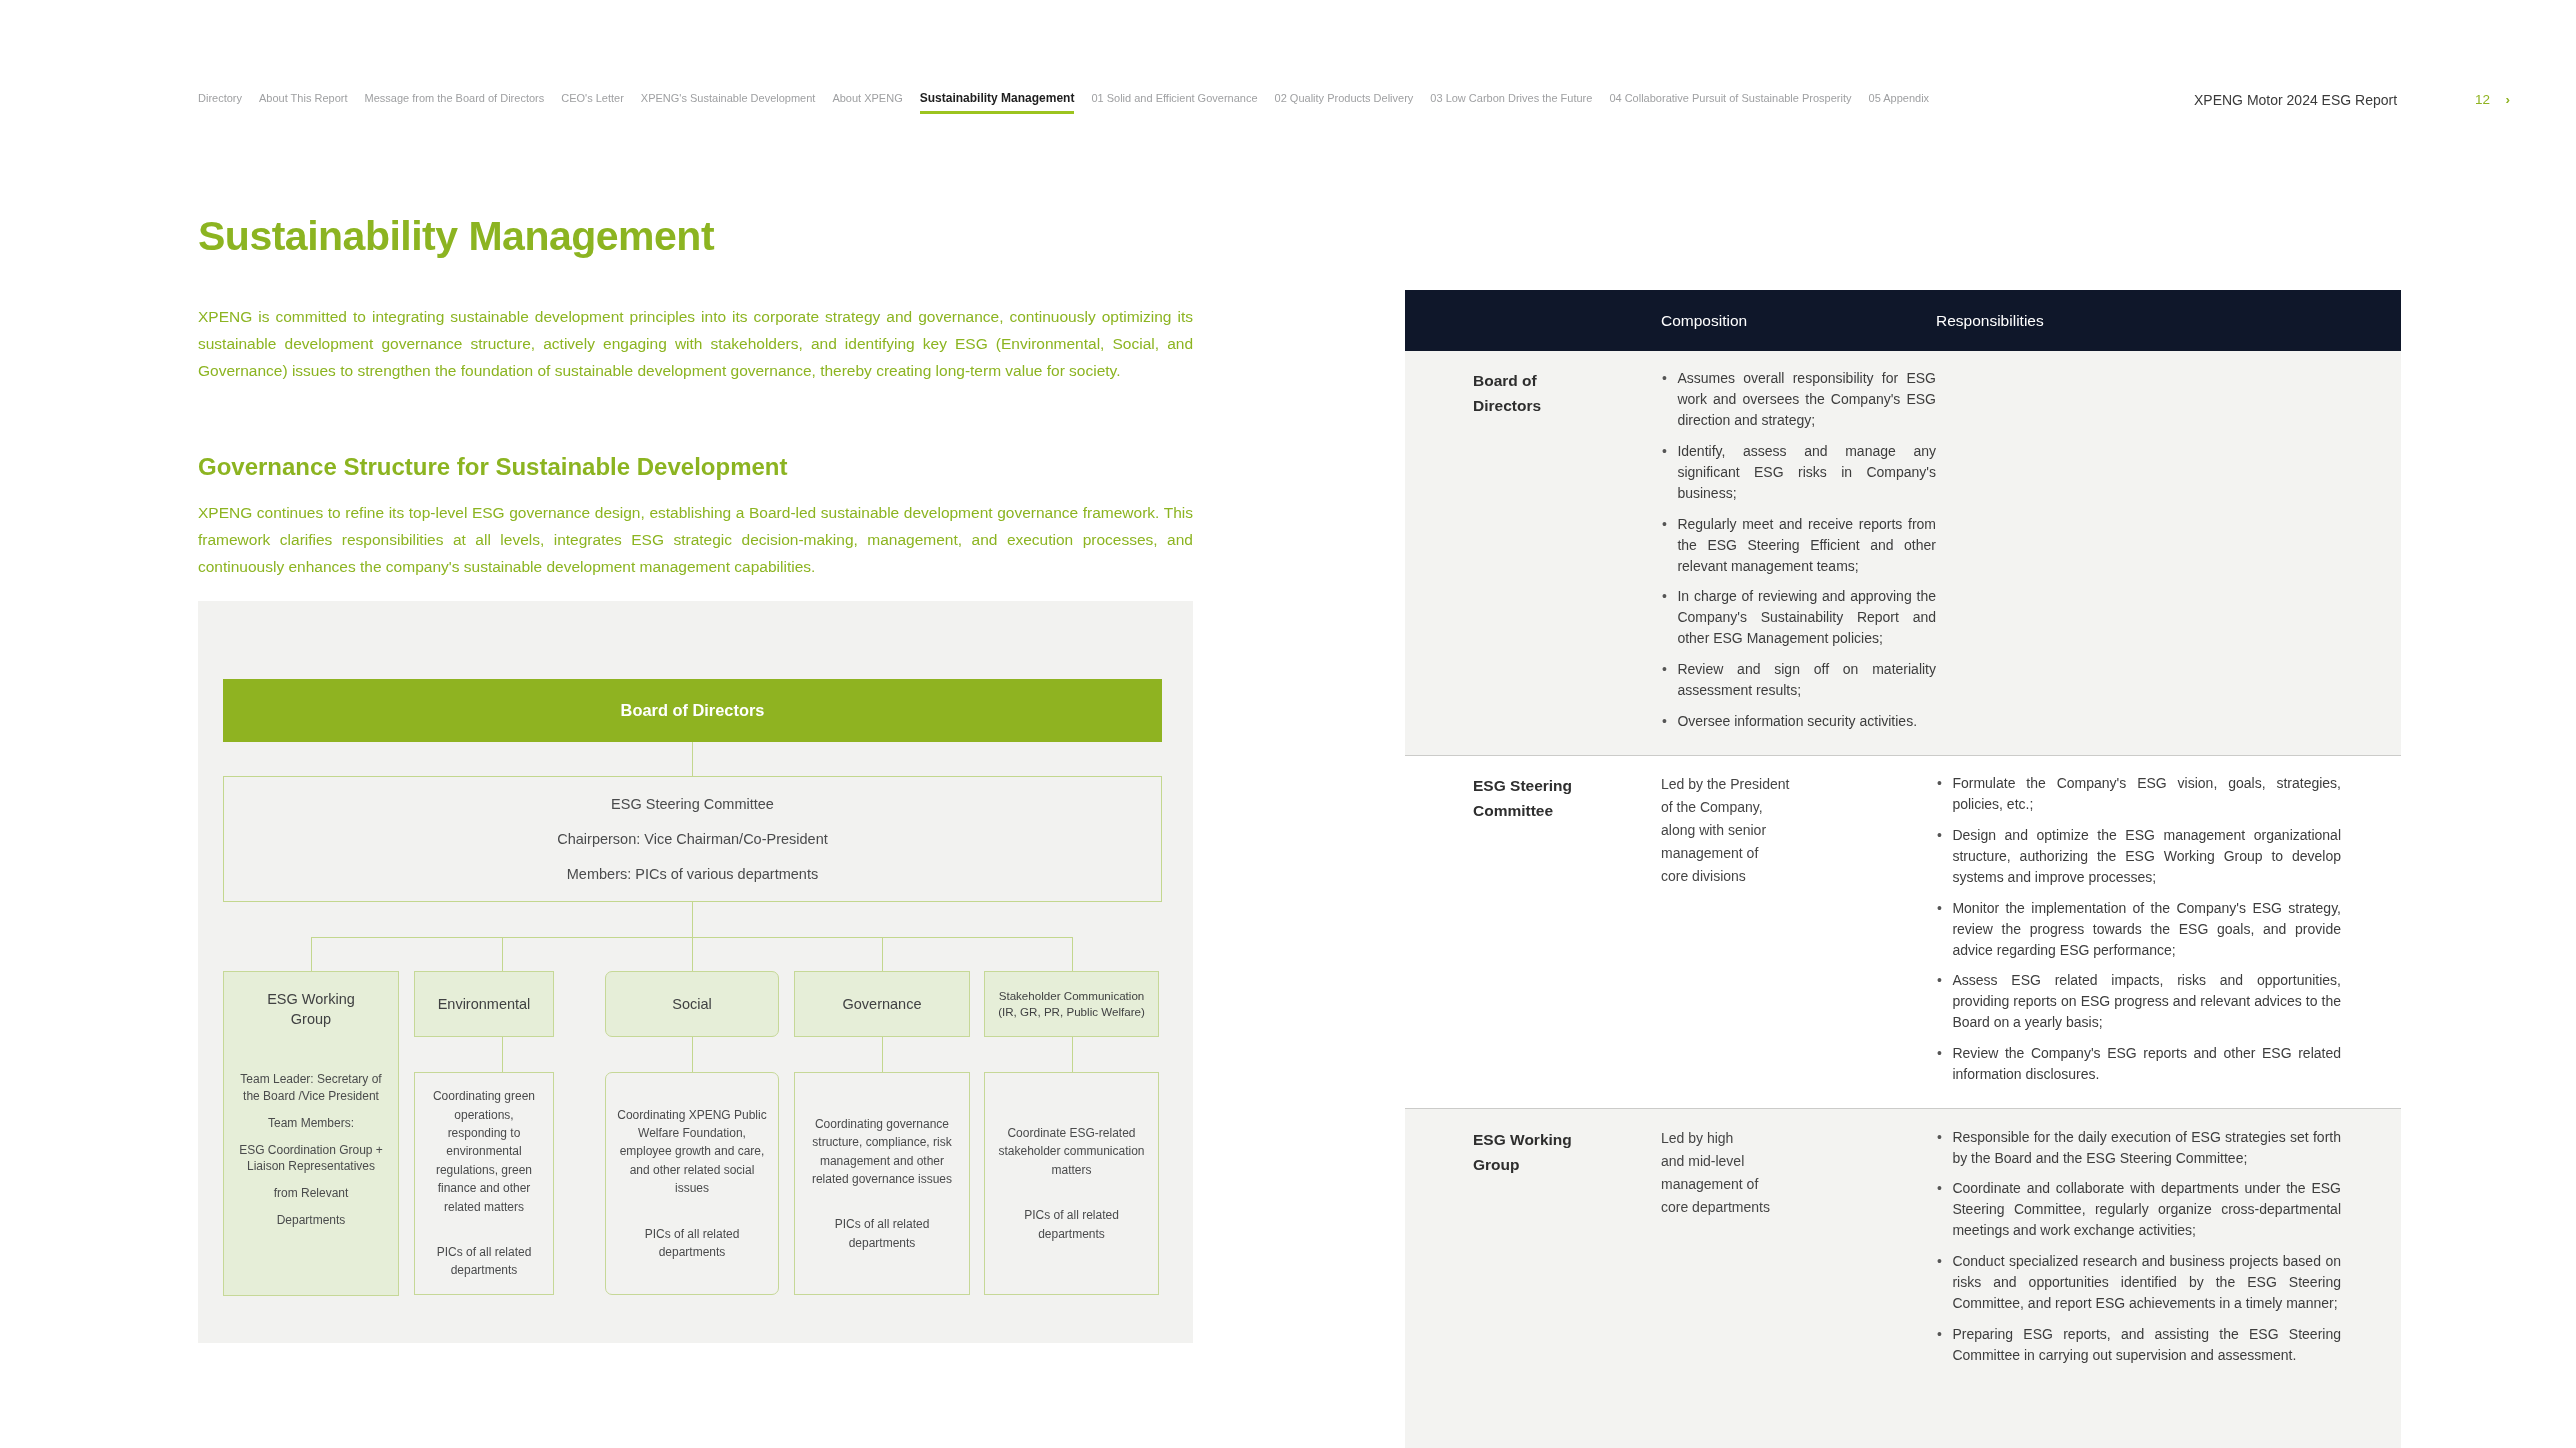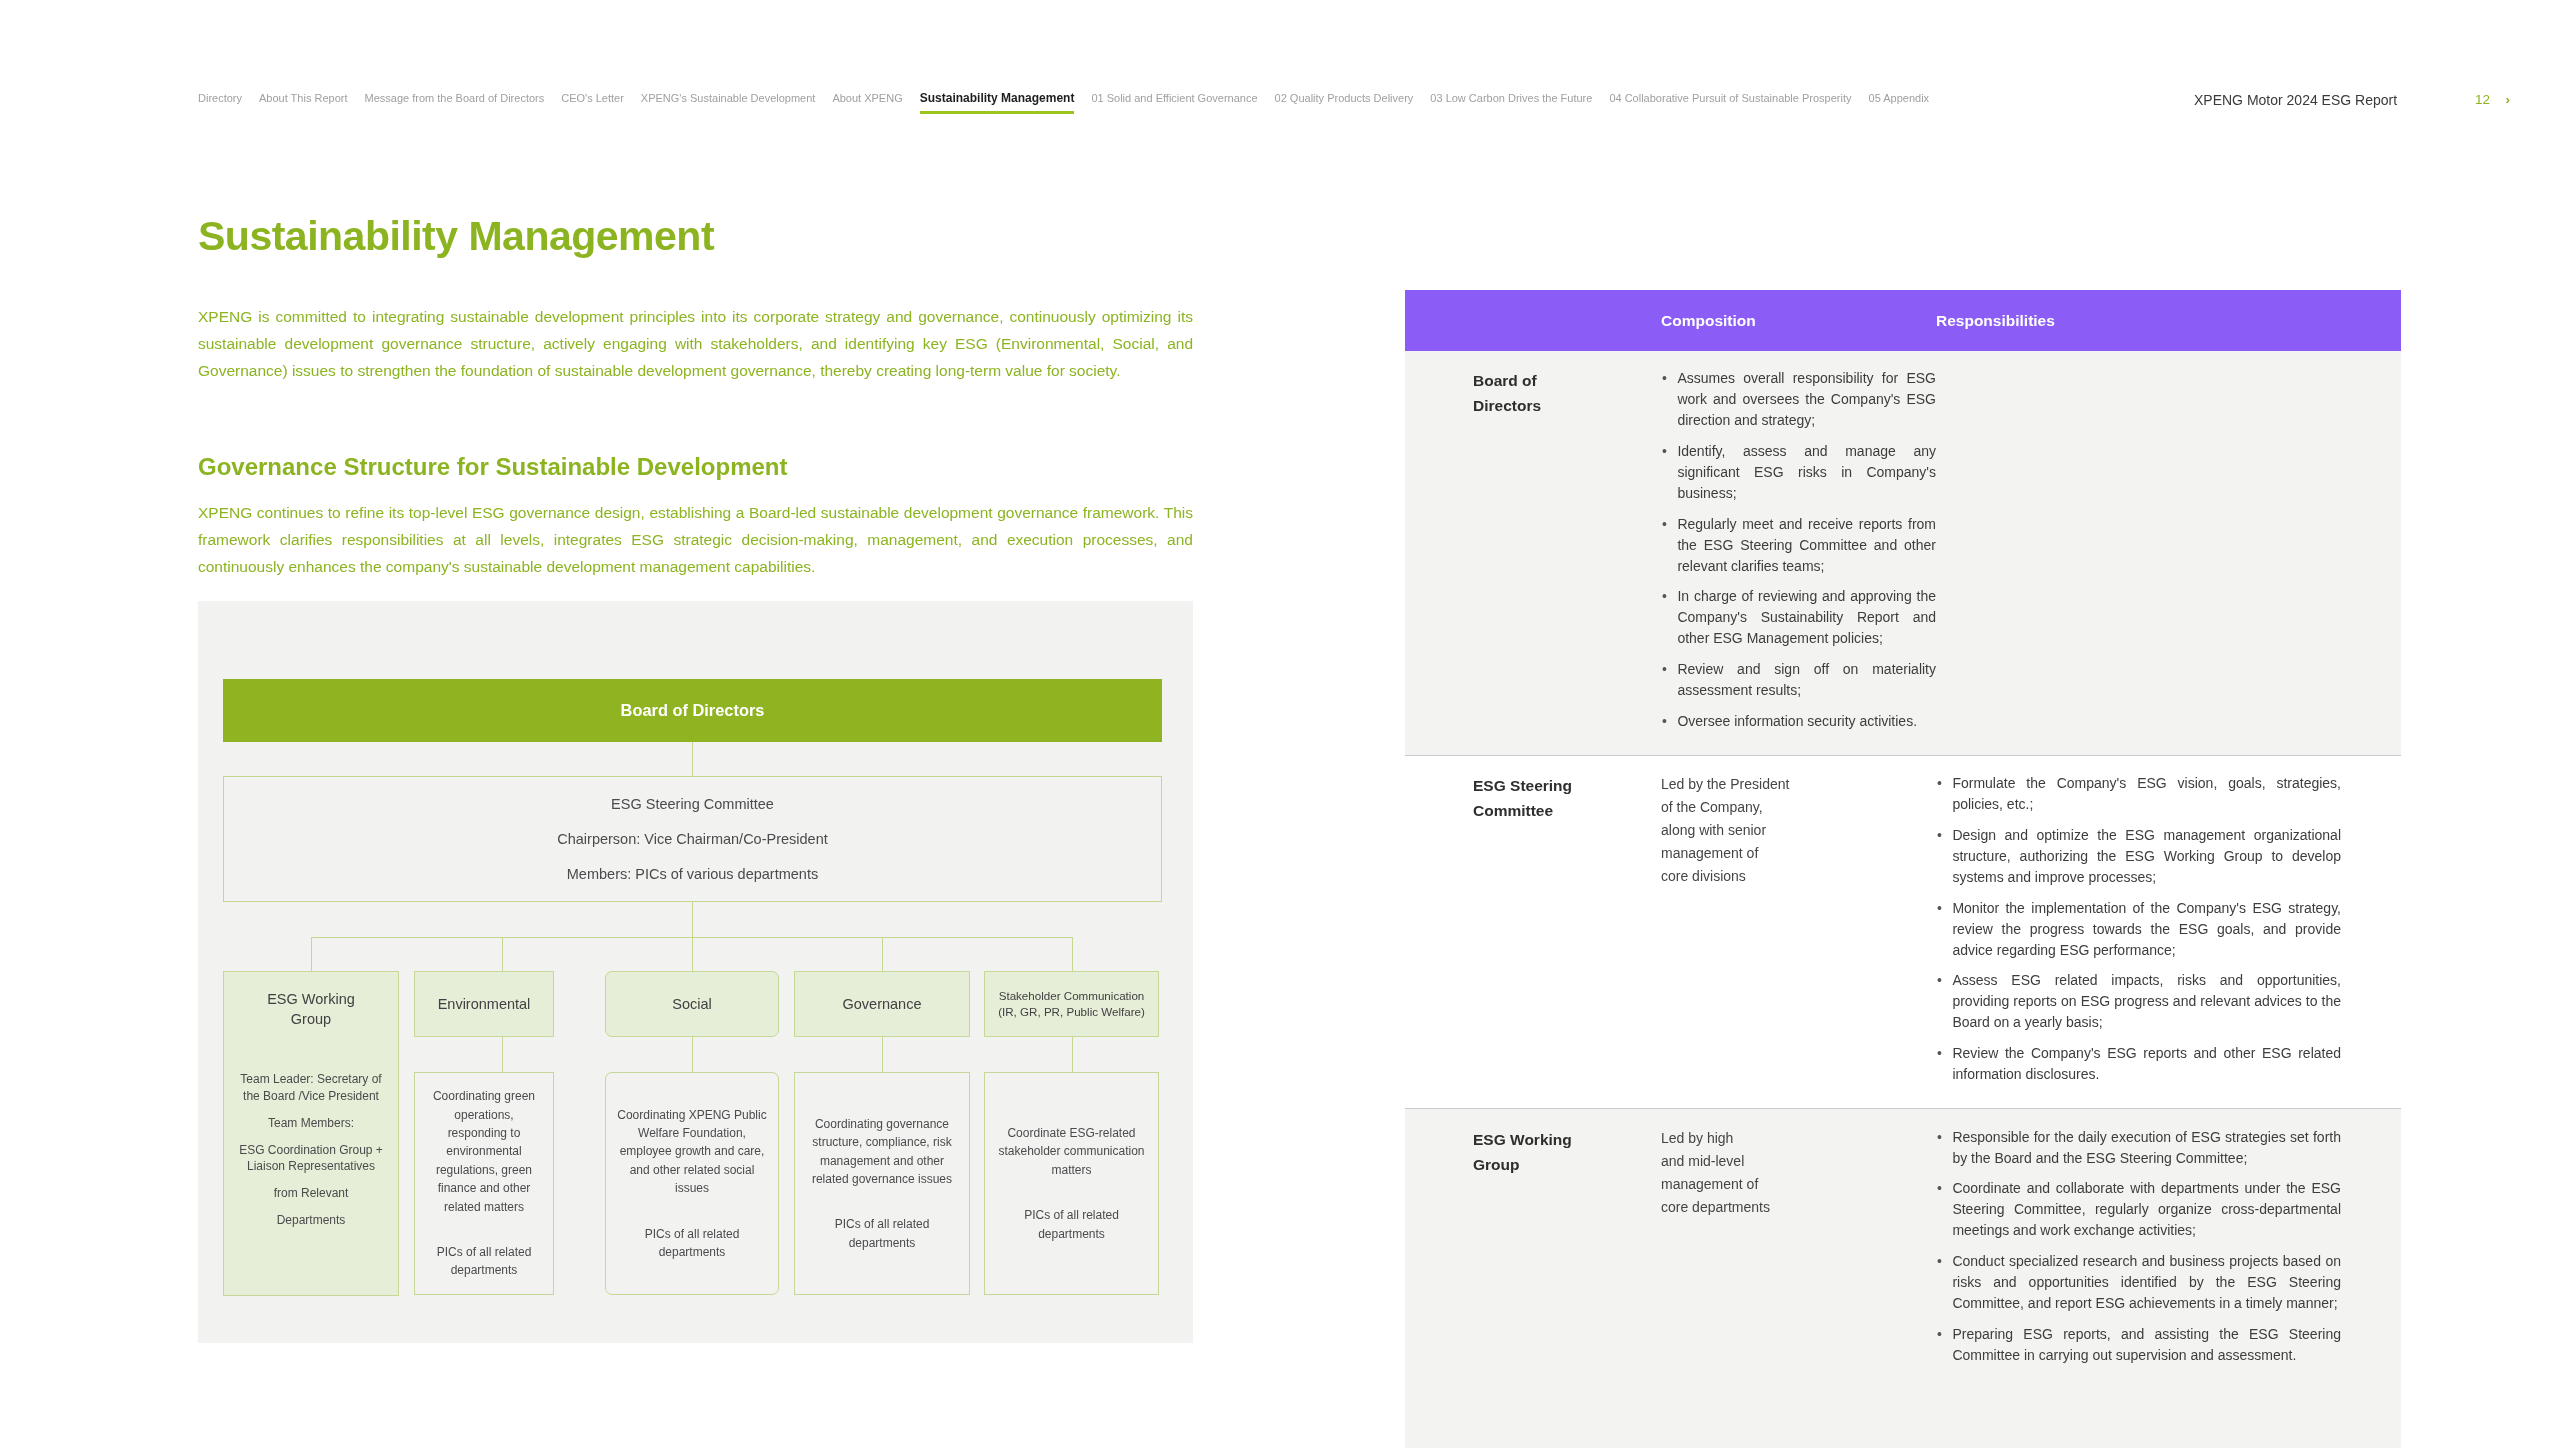--- a/index.html
+++ b/index.html
@@ -34,21 +34,21 @@
   .hdr-box{position:absolute;top:370px;height:66px;background:#e6eed8;border:1px solid #c6d897;box-sizing:border-box;display:flex;align-items:center;justify-content:center;text-align:center;font-size:14.5px;color:#404142;padding:0 7.7px;}
   .hdr-box.small{font-size:11.6px;line-height:16.4px;}
   .wg-box{position:absolute;left:25px;top:370px;width:176px;height:325px;background:#e6eed8;border:1px solid #c6d897;box-sizing:border-box;text-align:center;color:#404142;}
   .wg-title{margin:17.4px auto 0;width:108px;font-size:14.5px;line-height:20px;}
   .wg-body{margin-top:42px;padding:0 7.7px;font-size:12px;line-height:16.4px;color:#4a4b4c;}
   .wg-line{margin-bottom:10.6px;}
   .detail-box{position:absolute;top:471px;height:223px;background:#f2f2f0;border:1px solid #c6d897;box-sizing:border-box;display:flex;flex-direction:column;justify-content:center;align-items:center;gap:27px;text-align:center;font-size:12px;line-height:18.4px;color:#4a4b4c;padding:0 9.7px;} .c2{left:216px;width:140px;} .c3{left:407px;width:174px;border-radius:7px;}
   .c4{left:596px;width:176px;} .c5{left:786px;width:175px;}
   
   .gov-table{position:absolute;left:1405px;top:290px;width:996px;}
-  .t-head{height:61px;background:#8b5cf6;display:grid;grid-template-columns:188px 275px 1fr;padding-left:68px;padding-right:60px;align-items:center;box-sizing:border-box;color:#ffffff;font-size:15.5px;font-weight:700;}
+  .t-head{height:61px;background:#0f172a;display:grid;grid-template-columns:188px 275px 1fr;padding-left:68px;padding-right:60px;align-items:center;box-sizing:border-box;color:#ffffff;font-size:15.5px;font-weight:400;}
   .t-head .h-comp{grid-column:2;}
   .t-head .h-resp{grid-column:3;}
   .t-row{display:grid;grid-template-columns:188px 275px 1fr;padding:17.4px 60px 13.5px 68px;box-sizing:border-box;}
   .t-row.gray{background:#f3f3f1;}
   .t-row.white{background:#ffffff;}
   .t-row.b-top{border-top:1px solid #cbcbc9;}
   .t-row.b-bottom{border-bottom:1px solid #cbcbc9;}
   .row1{min-height:297px;} .row2{min-height:343px;} .row3{min-height:343px;}
   .t-name{width:121px;font-size:15.5px;font-weight:700;line-height:25px;color:#2e2e2e;}
   .t-comp{font-size:14px;line-height:23px;color:#454545;}
@@ -145,21 +145,21 @@
     <div class="h-comp">Composition</div>
     <div class="h-resp">Responsibilities</div>
   </div>
 
   <div class="t-row gray row1">
     <div class="t-name">Board of Directors</div>
     <div class="t-resp">
       <ul>
         <li>Assumes overall responsibility for ESG work and oversees the Company's ESG direction and strategy;</li>
         <li>Identify, assess and manage any significant ESG risks in Company's business;</li>
-        <li>Regularly meet and receive reports from the ESG Steering Committee and other relevant clarifies teams;</li>
+        <li>Regularly meet and receive reports from the ESG Steering Efficient and other relevant management teams;</li>
         <li>In charge of reviewing and approving the Company's Sustainability Report and other ESG Management policies;</li>
         <li>Review and sign off on materiality assessment results;</li>
         <li>Oversee information security activities.</li>
       </ul>
     </div>
   </div>
 
   <div class="t-row white b-top row2">
     <div class="t-name">ESG Steering Committee</div>
     <div class="t-comp">

